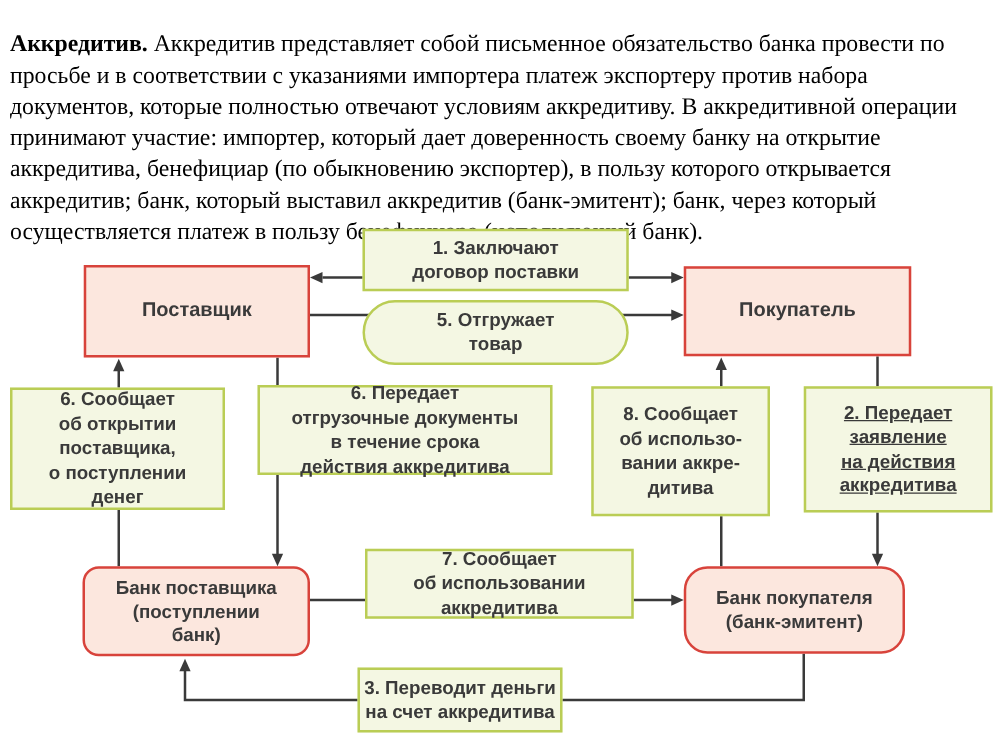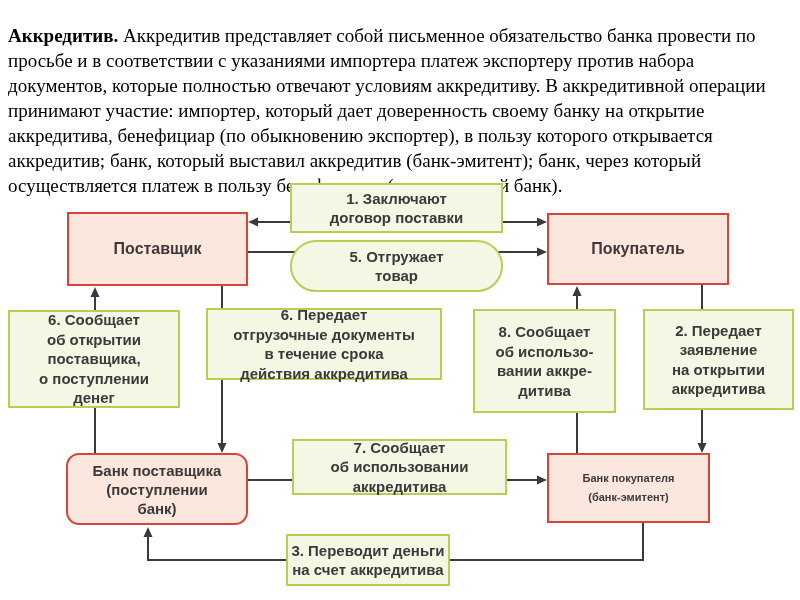--- a/index.html
+++ b/index.html
@@ -98,21 +98,21 @@
   <div class="node entity" style="left:547px;top:213px;width:182px;height:72px;justify-content:center;">
       <div>Покупатель</div>
     </div>
 
   <div class="node entity" style="left:66px;top:453px;width:182px;height:72px;font-size:15px;line-height:19px;border-radius:13px;">
       <div>Банк поставщика</div>
       <div>(поступлении</div>
       <div>банк)</div>
     </div>
 
-  <div class="node entity" style="left:547px;top:453px;width:163px;height:70px;font-size:11px;line-height:19px;">
+  <div class="node entity" style="left:547px;top:453px;width:177px;height:70px;font-size:15px;line-height:19px;border-radius:19px;">
       <div>Банк покупателя</div>
       <div>(банк-эмитент)</div>
     </div>
 
   <div class="node step" style="left:290px;top:183px;width:213px;height:50px;">
       <div>1. Заключают</div>
       <div>договор поставки</div>
     </div>
 
   <div class="node step" style="left:290px;top:240px;width:213px;height:52px;border-radius:26px;">
@@ -135,24 +135,24 @@
       <div>действия аккредитива</div>
     </div>
 
   <div class="node step" style="left:473px;top:309px;width:143px;height:104px;">
       <div>8. Сообщает</div>
       <div>об использо-</div>
       <div>вании аккре-</div>
       <div>дитива</div>
     </div>
 
-  <div class="node step" style="left:643px;top:309px;width:151px;height:101px;">
+  <div class="node step" style="left:643px;top:309px;width:151px;height:101px;text-decoration:underline;">
       <div>2. Передает</div>
       <div>заявление</div>
-      <div>на открытии</div>
+      <div>на действия</div>
       <div>аккредитива</div>
     </div>
 
   <div class="node step" style="left:292px;top:439px;width:215px;height:56px;">
       <div>7. Сообщает</div>
       <div>об использовании</div>
       <div>аккредитива</div>
     </div>
 
   <div class="node step" style="left:286px;top:534px;width:164px;height:52px;">

